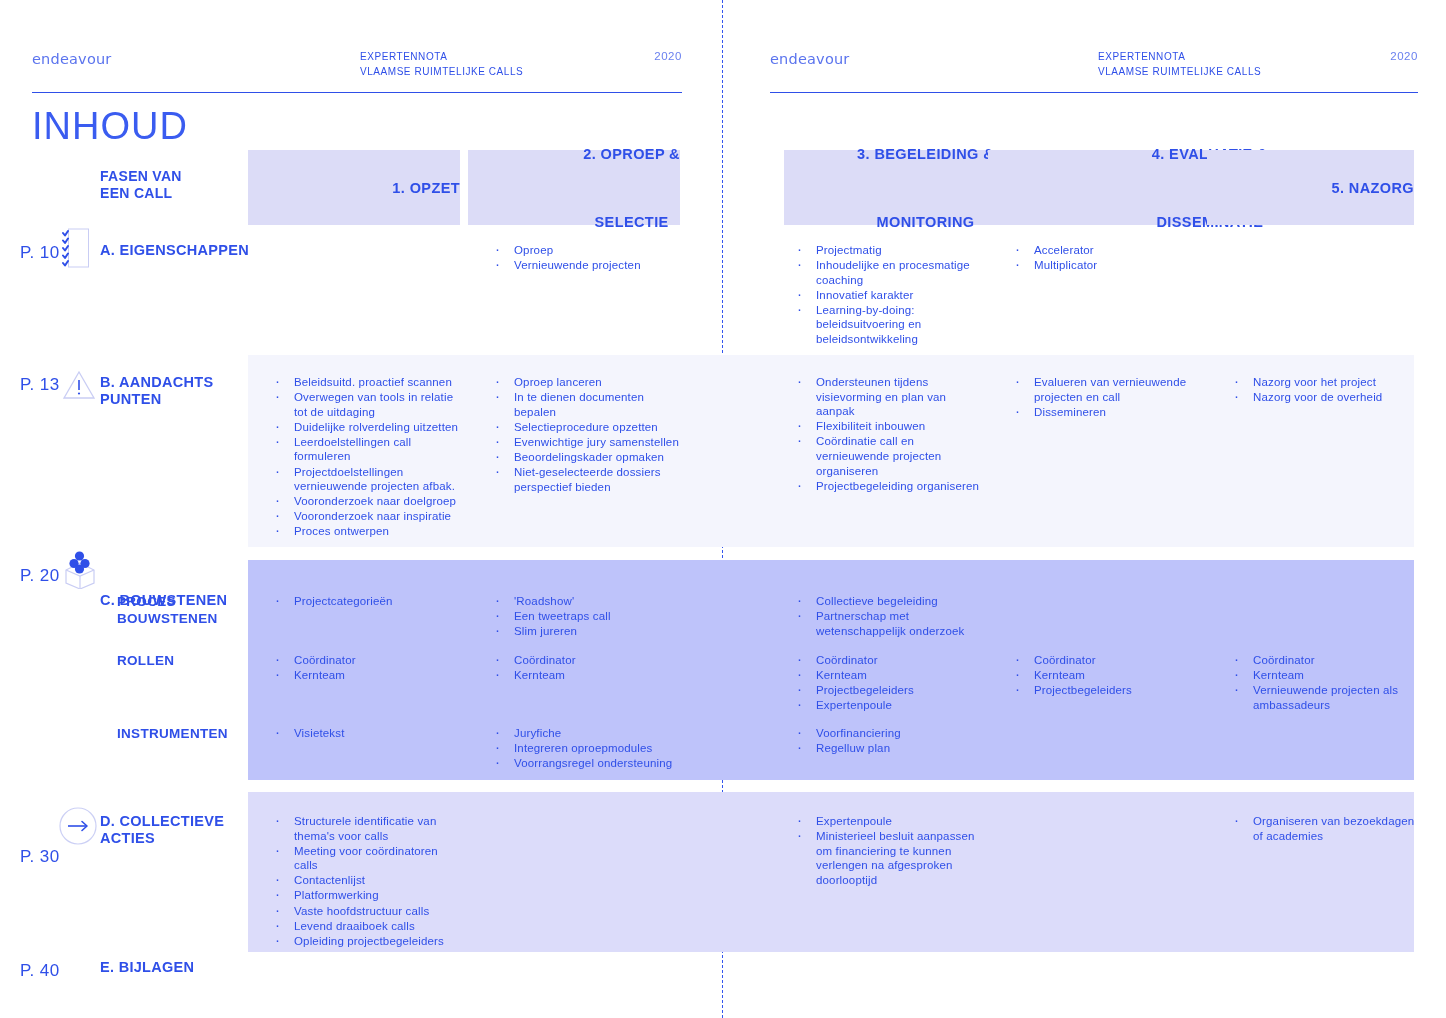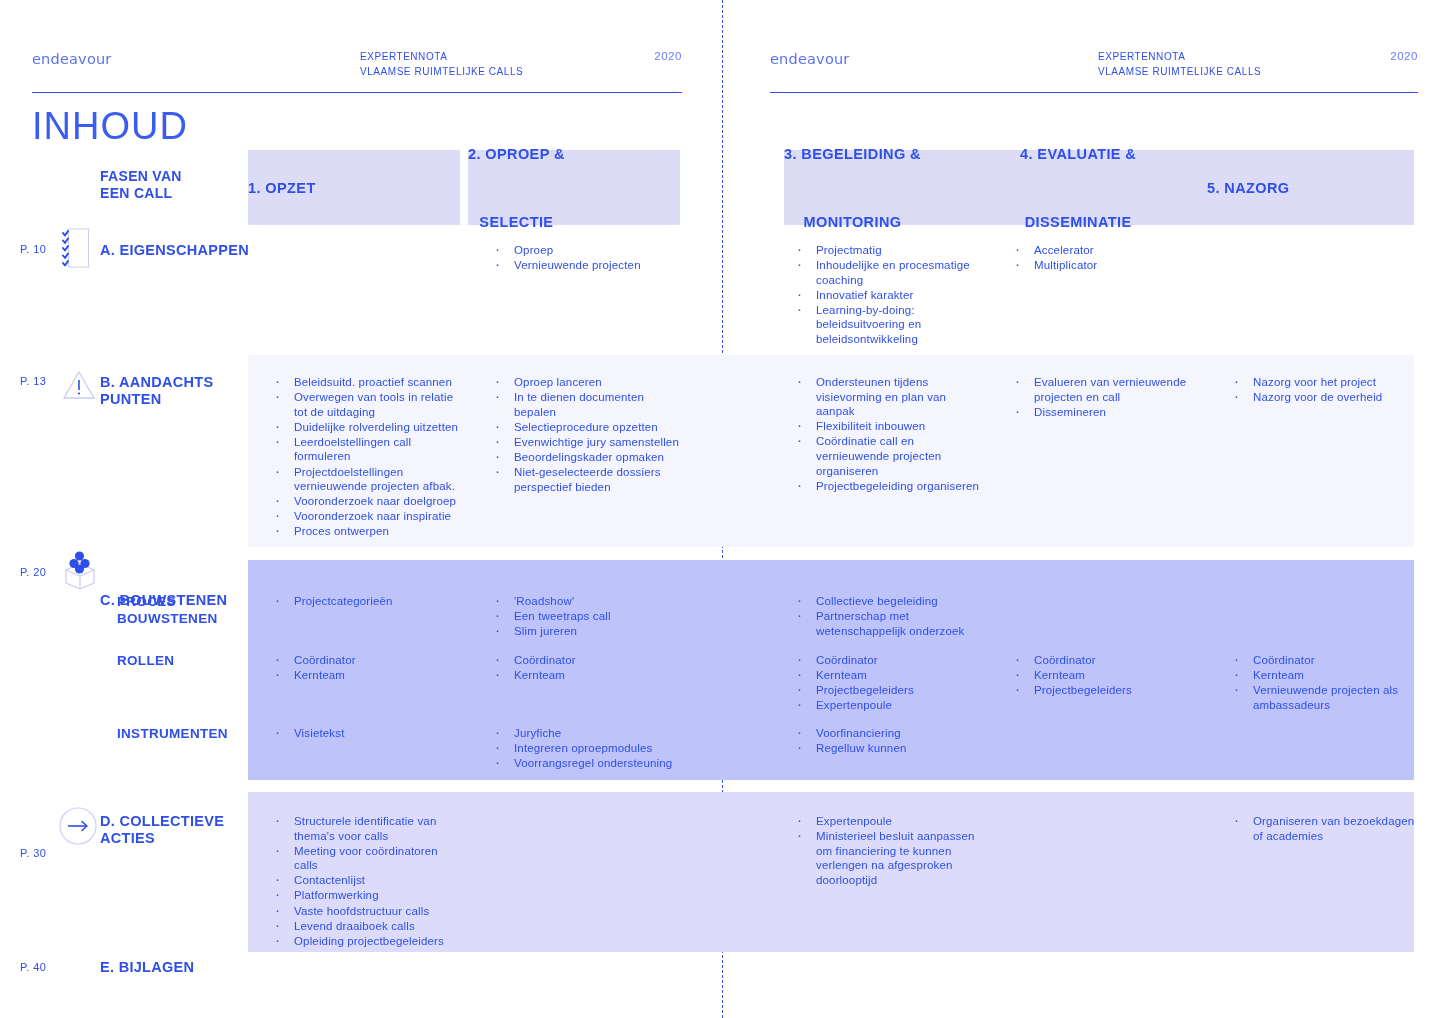--- a/index.html
+++ b/index.html
@@ -40,34 +40,34 @@
   }
 
   
   .rowband{position:absolute;}
   .band-b{left:248px;top:355px;width:1166px;height:192px;background:#f4f5fd;}
   .band-c{left:248px;top:560px;width:1166px;height:220px;background:#bec3fa;}
   .band-d{left:248px;top:792px;width:1166px;height:160px;background:#dcdcfa;}
 
   .phasebox{
     position:absolute;top:150px;height:75px;background:#dcdcf7;
-    display:flex;align-items:center;justify-content:flex-start;text-align:center;
+    display:flex;align-items:center;justify-content:flex-end;text-align:center;
   }
   .phasebox span{
     font-size:14.5px;font-weight:700;letter-spacing:.4px;color:#2f4fe8;
     line-height:34px;display:block;
   }
   .pb1{left:248px;width:212px;}
   .pb2{left:468px;width:212px;}
   .pb3{left:784px;width:210px;}
   .pb4{left:988px;width:248px;padding-left:32px;}
   .pb5{left:1207px;width:207px;}
 
   
-  .pagenum{position:absolute;left:20px;font-size:11px;letter-spacing:.4px;color:#2f4fe8;}
+  .pagenum{position:absolute;left:20px;font-size:17px;letter-spacing:.4px;color:#2f4fe8;}
   .rowlabel{position:absolute;left:100px;font-size:14.5px;font-weight:700;letter-spacing:.3px;line-height:17px;color:#2f4fe8;}
   .sublabel{position:absolute;font-size:13.5px;font-weight:700;letter-spacing:.3px;line-height:17px;color:#2f4fe8;text-align:left;}
   .fasen{position:absolute;left:100px;top:168px;font-size:14px;font-weight:700;line-height:17px;letter-spacing:.3px;color:#2f4fe8;}
 
   .icon{position:absolute;}
 
   
   .cell{position:absolute;font-size:11.5px;line-height:14.6px;letter-spacing:.15px;color:#2f4fe8;}
   .cell ul{margin:0;padding:0;list-style:none;}
   .cell li{position:relative;padding-left:23px;margin:0 0 .5px 0;}
@@ -326,21 +326,21 @@
   <div class="cell c2" style="top:726px;">
     <ul>
       <li>Juryfiche</li>
       <li>Integreren oproepmodules</li>
       <li>Voorrangsregel ondersteuning</li>
     </ul>
   </div>
   <div class="cell c3" style="top:726px;">
     <ul>
       <li>Voorfinanciering</li>
-      <li>Regelluw kunnen</li>
+      <li>Regelluw plan</li>
     </ul>
   </div>
 
   <div class="pagenum" style="top:815px;margin-top:32px;">P. 30</div>
   <div class="icon" style="left:58px;top:806px;">
     <svg width="40" height="40" viewBox="0 0 40 40">
       <circle cx="20" cy="20" r="18" fill="none" stroke="#ccd0f5" stroke-width="1.2"></circle>
       <line x1="10" y1="20" x2="29" y2="20" stroke="#2f4fe8" stroke-width="1.6"></line>
       <polyline points="24,15.5 29,20 24,24.5" fill="none" stroke="#2f4fe8" stroke-width="1.6" stroke-linecap="round" stroke-linejoin="round"></polyline>
     </svg>

